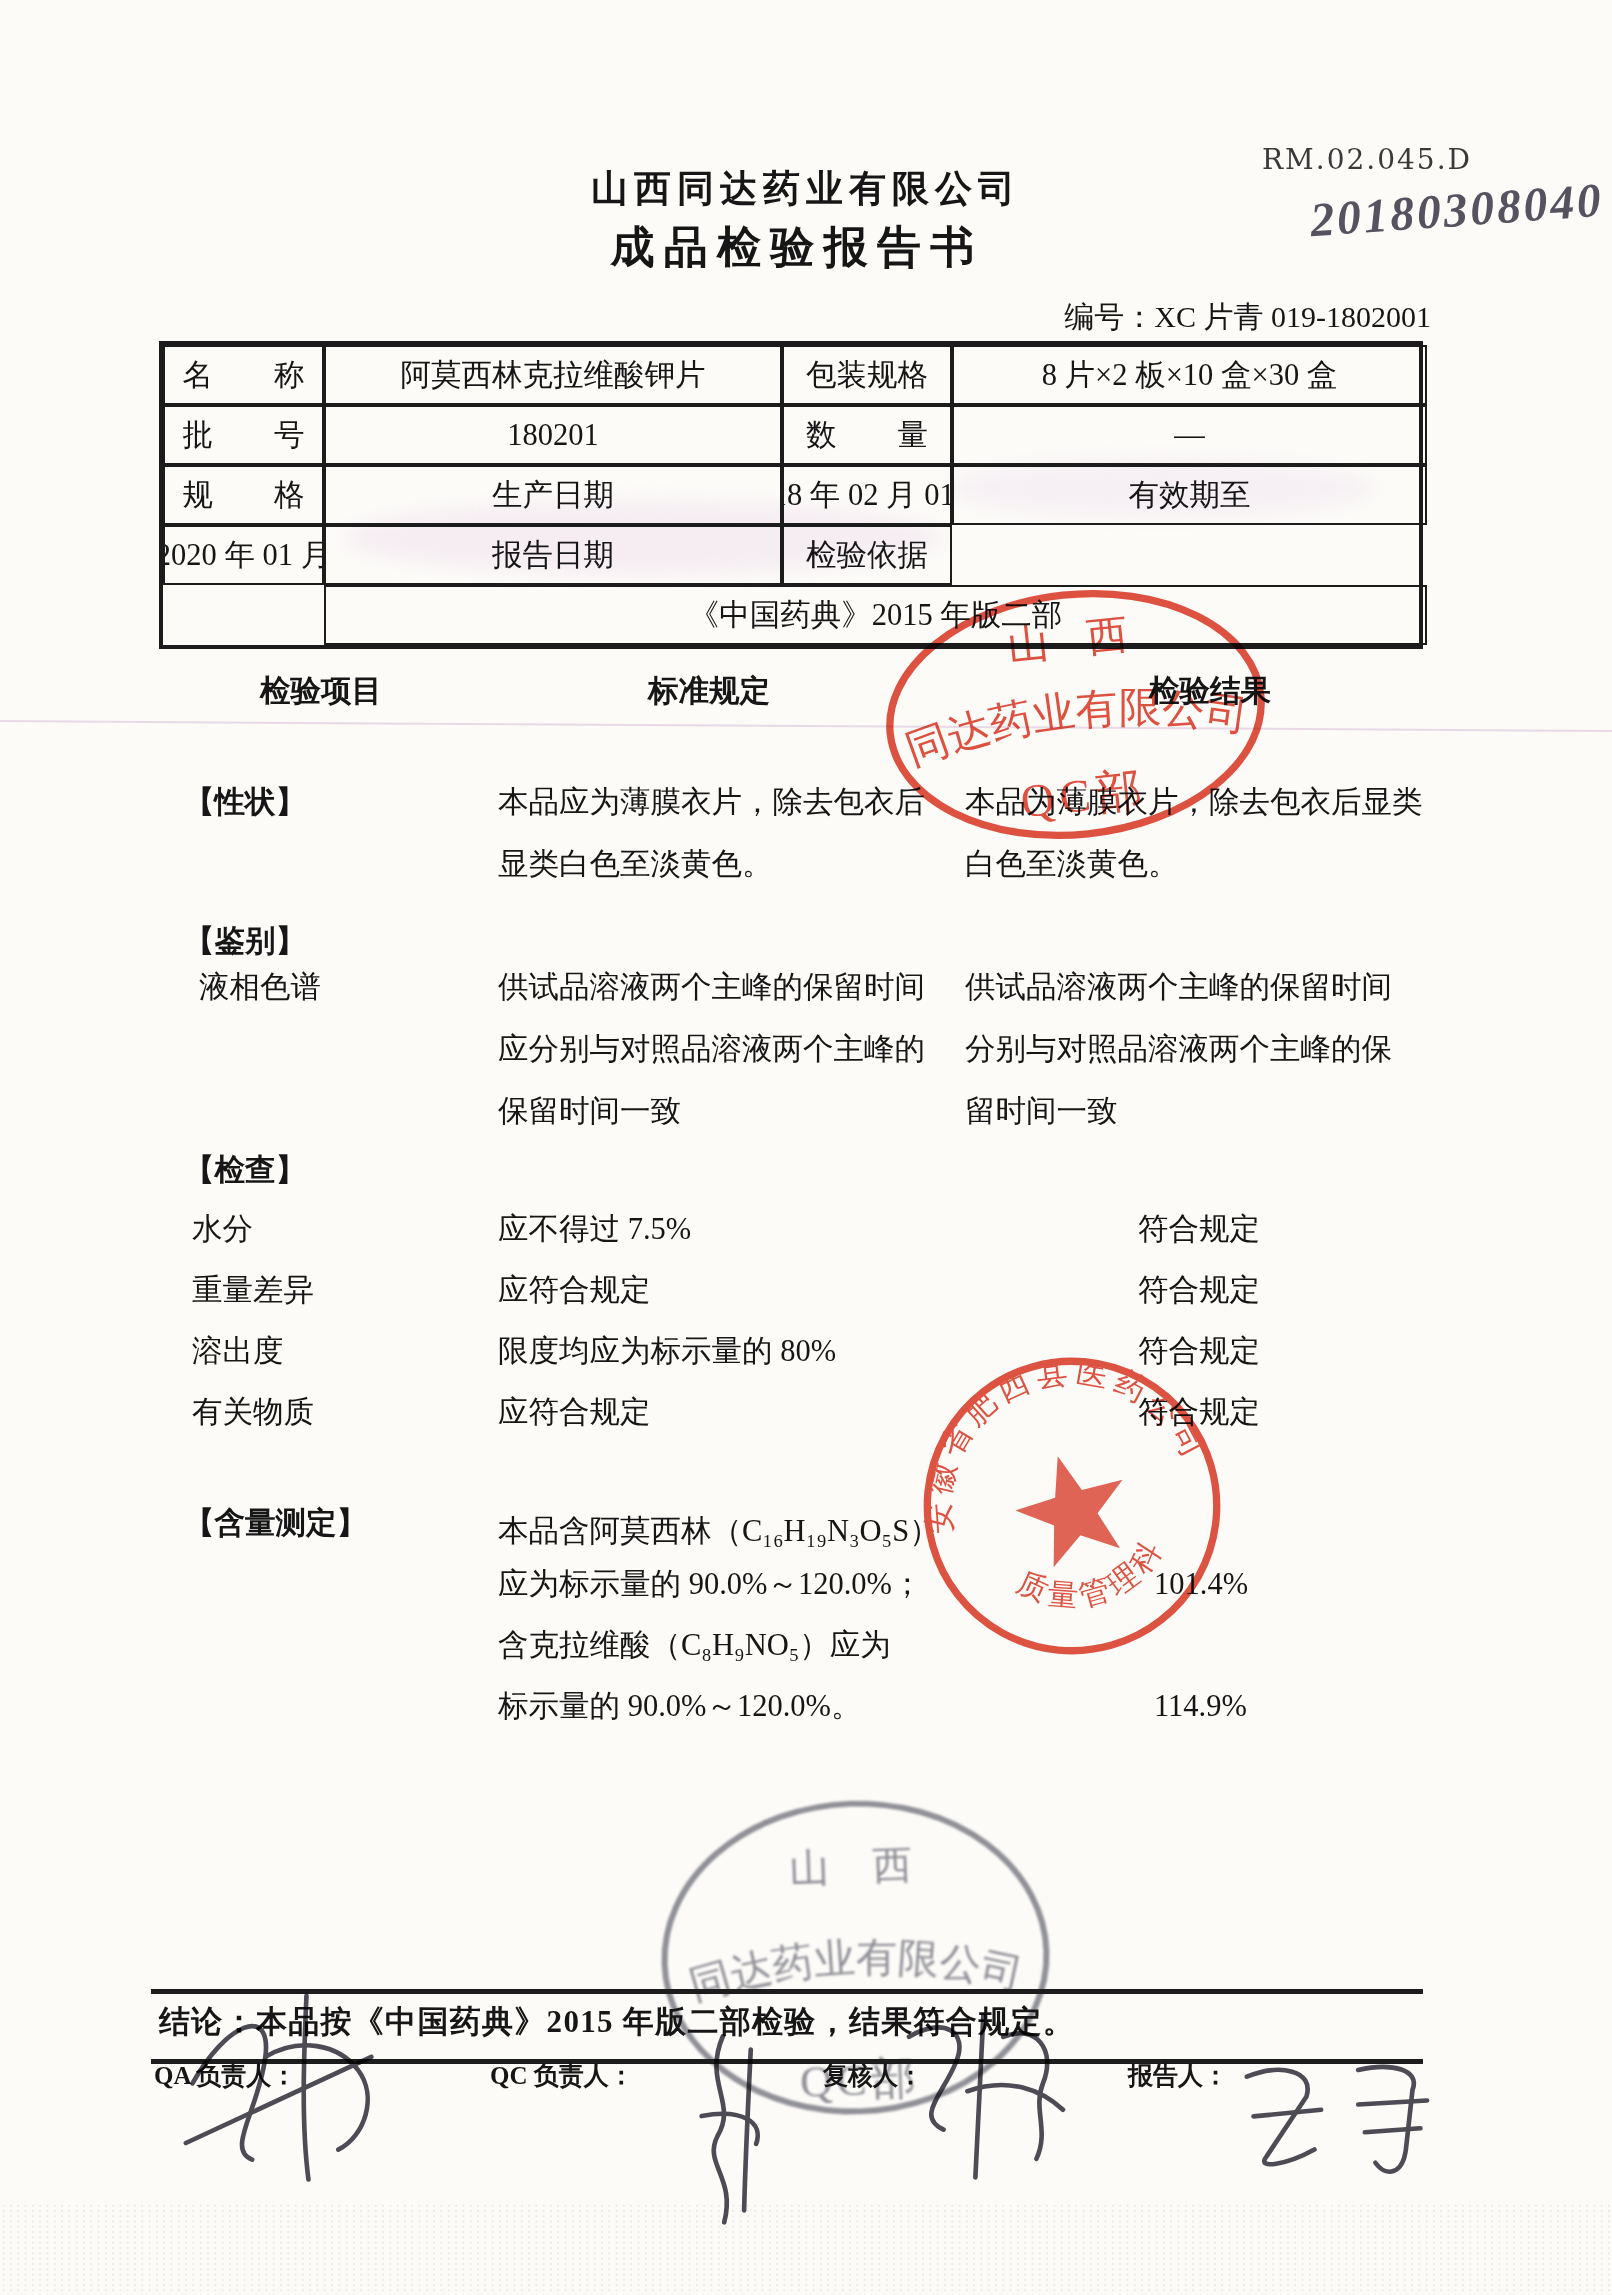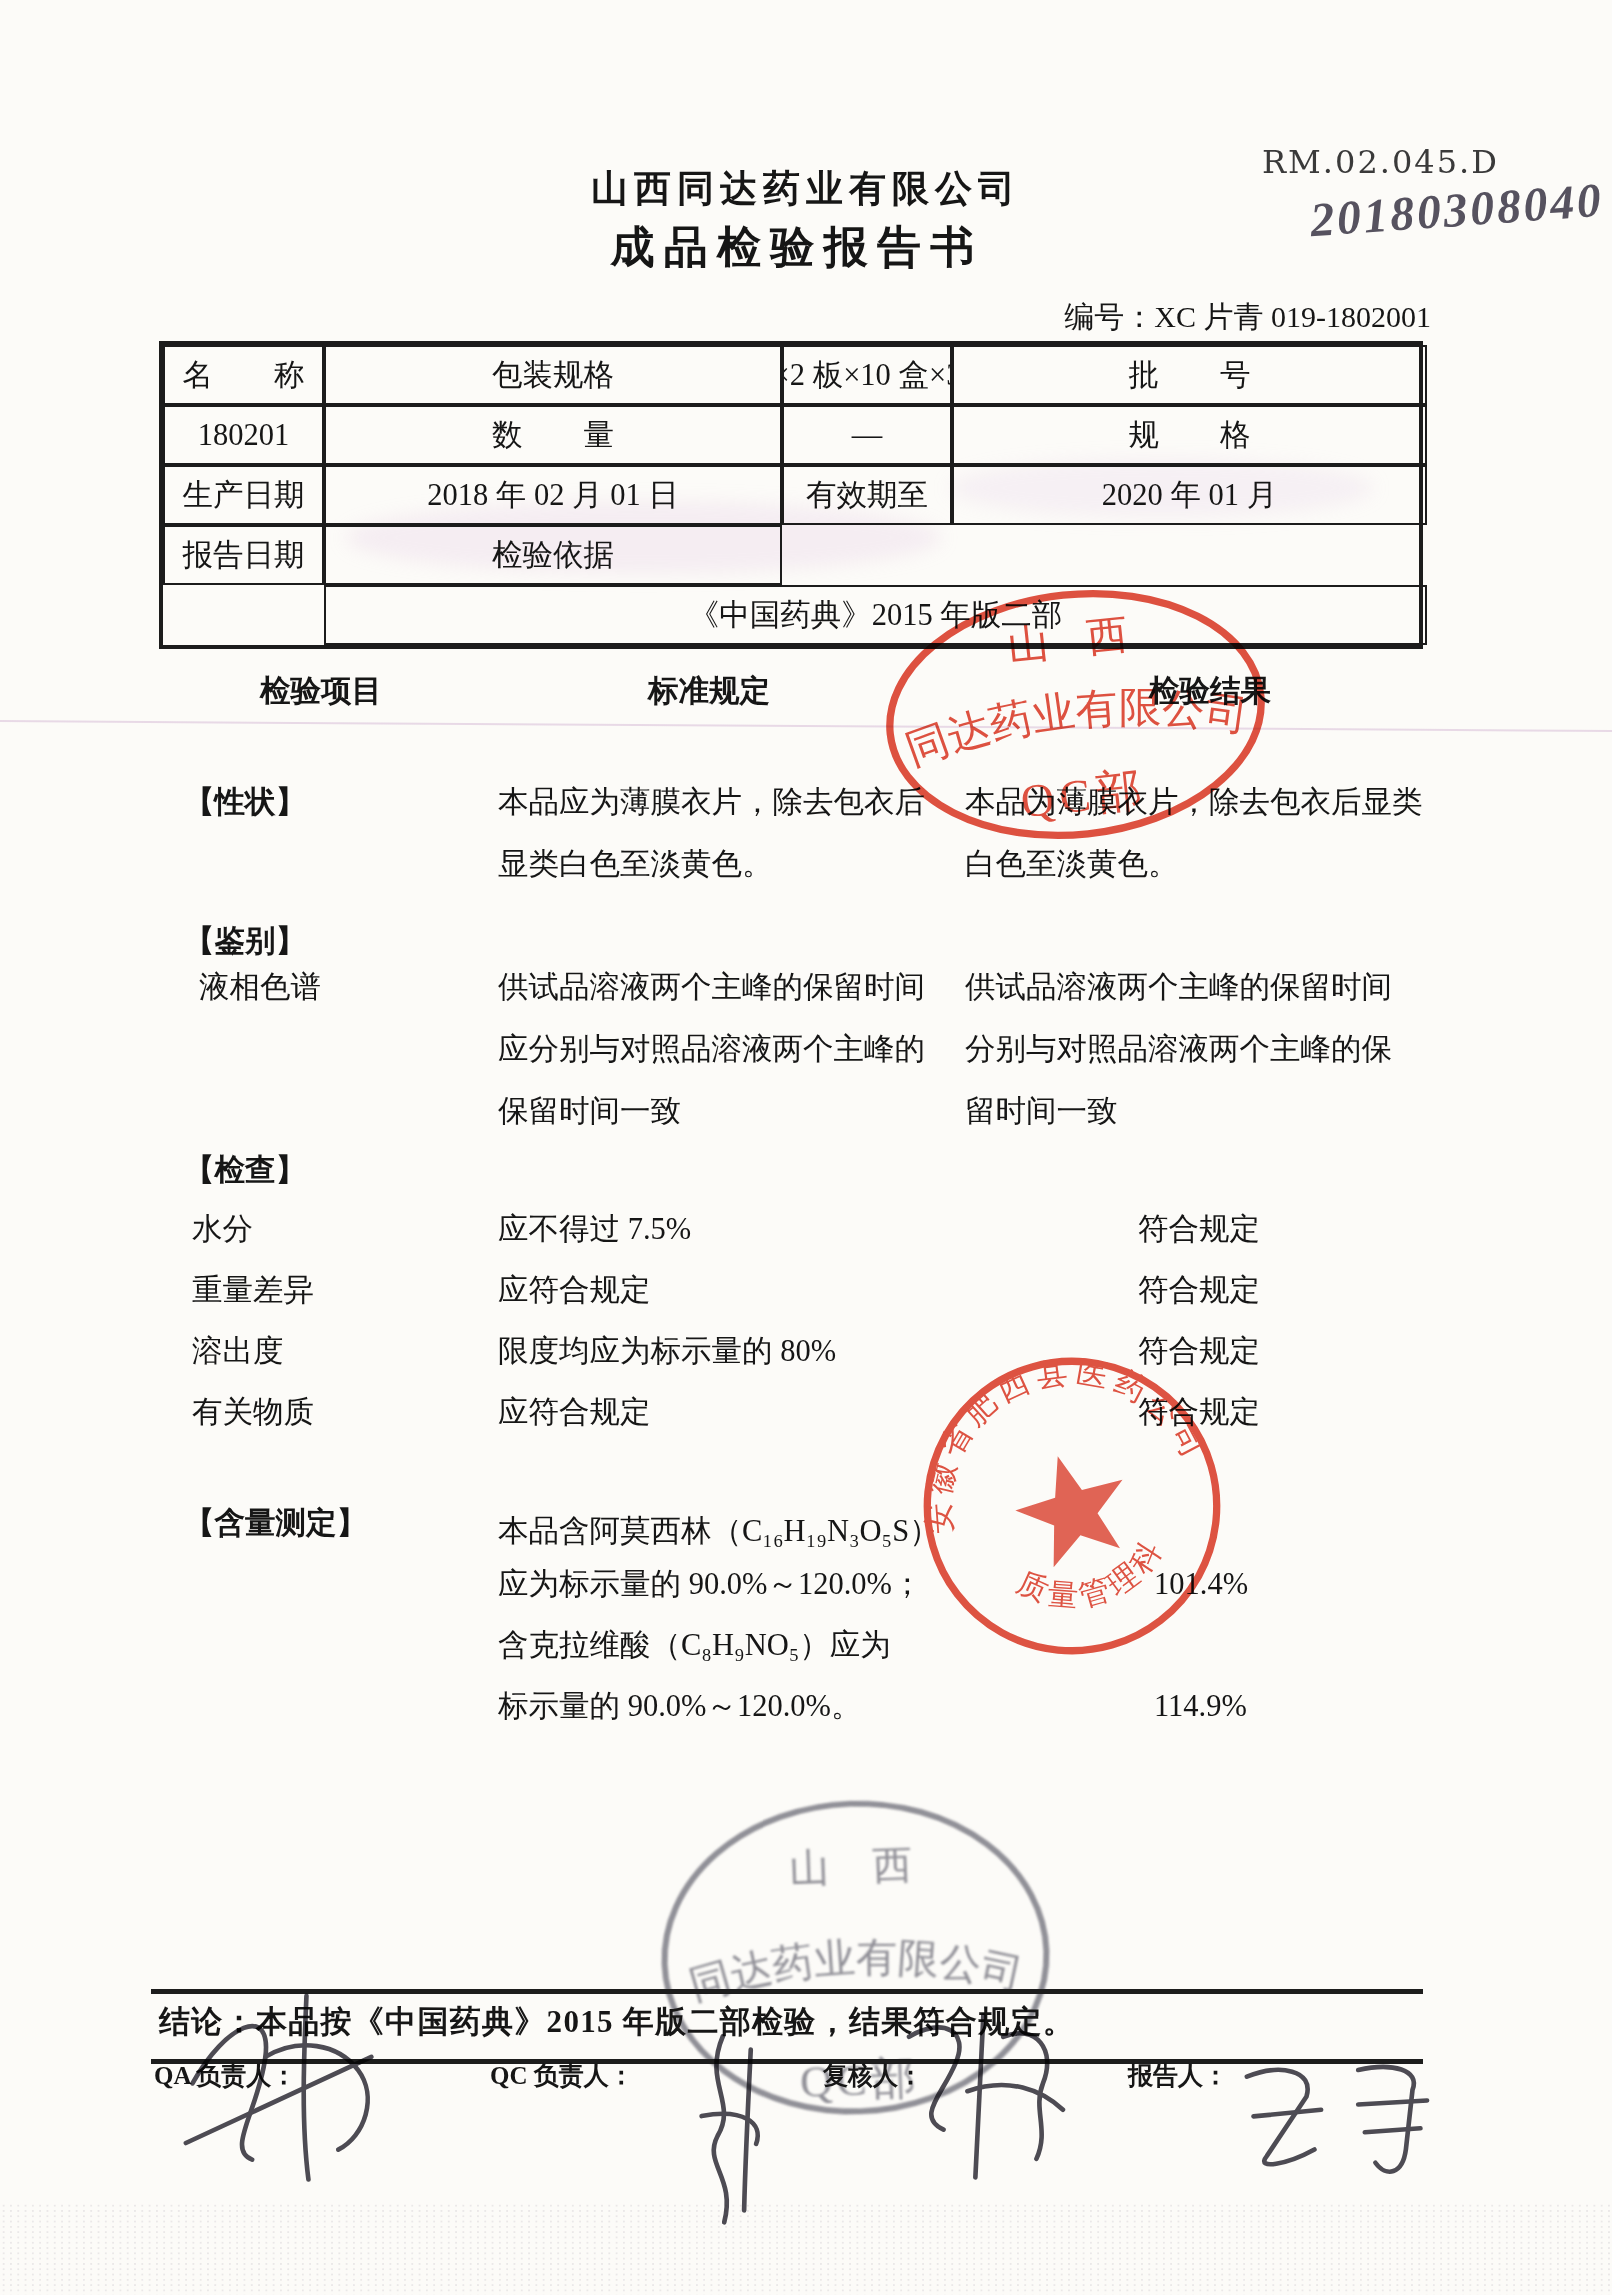--- a/index.html
+++ b/index.html
@@ -3,21 +3,21 @@
 <meta charset="utf-8">
 <style>
   html,body{margin:0;padding:0;background:#e8e8e6;}
   #page{position:relative;width:1612px;height:2295px;background:#fcfbf8;overflow:hidden;
         font-family:"Liberation Serif","DejaVu Serif",serif;color:#161616;}
   .t{position:absolute;white-space:nowrap;font-size:30.5px;line-height:1.1;}
   .bold{font-weight:700;}
   .semi{font-weight:600;}
   .cx{transform:translateX(-50%);}
   
-  .form-code{left:1262px;top:145px;font-size:32px;letter-spacing:2px;color:#3a3a3a;
+  .form-code{left:1262px;top:145px;font-size:28px;letter-spacing:2px;color:#3a3a3a;
              font-family:"DejaVu Serif",serif;}
   .handwritten{left:1310px;top:184px;font-size:48px;font-style:italic;color:#56525f;
                letter-spacing:2.7px;transform:rotate(-4deg);font-weight:600;}
   .company{left:806px;top:169px;font-size:37px;font-weight:700;letter-spacing:6px;}
   .doc-title{left:797px;top:224px;font-size:44px;font-weight:700;letter-spacing:9.3px;}
   .report-no{right:181px;top:300px;font-size:30px;}
   
   .info-table{position:absolute;left:159px;top:341px;width:1264px;
               display:grid;grid-template-columns:161px 458px 170px 475px;grid-auto-rows:60px;
               border:4px solid #1c1c1c;box-sizing:border-box;}
@@ -53,20 +53,21 @@
   <div class="speckle"></div>
 
   <span class="t form-code">RM.02.045.D</span>
   <span class="t handwritten">20180308040</span>
   <span class="t company cx">山西同达药业有限公司</span>
   <span class="t doc-title cx">成品检验报告书</span>
   <span class="t report-no"><span>编号：</span><span>XC 片青 019-1802001</span></span>
 
   <div class="info-table">
     <div class="cell">名　　称</div>
+    <div class="cell">阿莫西林克拉维酸钾片</div>
     <div class="cell">包装规格</div>
     <div class="cell">8 片×2 板×10 盒×30 盒</div>
 
     <div class="cell">批　　号</div>
     <div class="cell">180201</div>
     <div class="cell">数　　量</div>
     <div class="cell">—</div>
 
     <div class="cell">规　　格</div>
     <div class="cell">生产日期</div>

